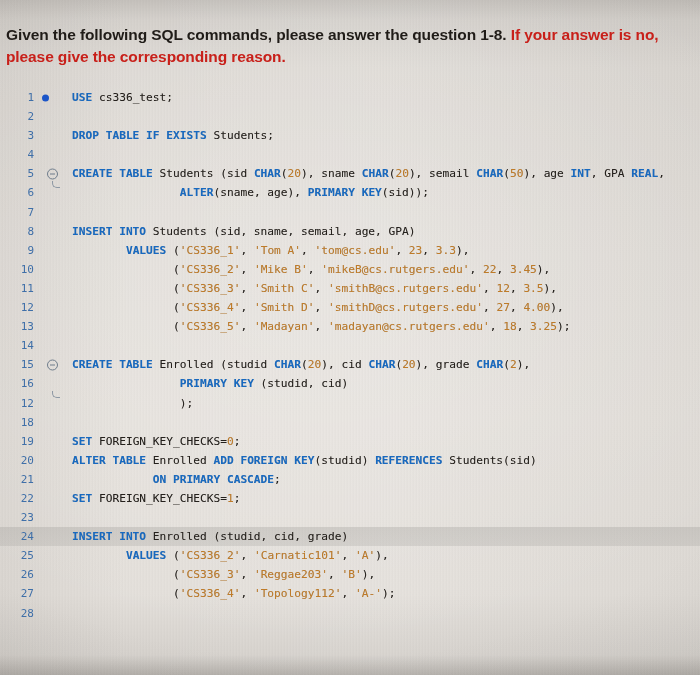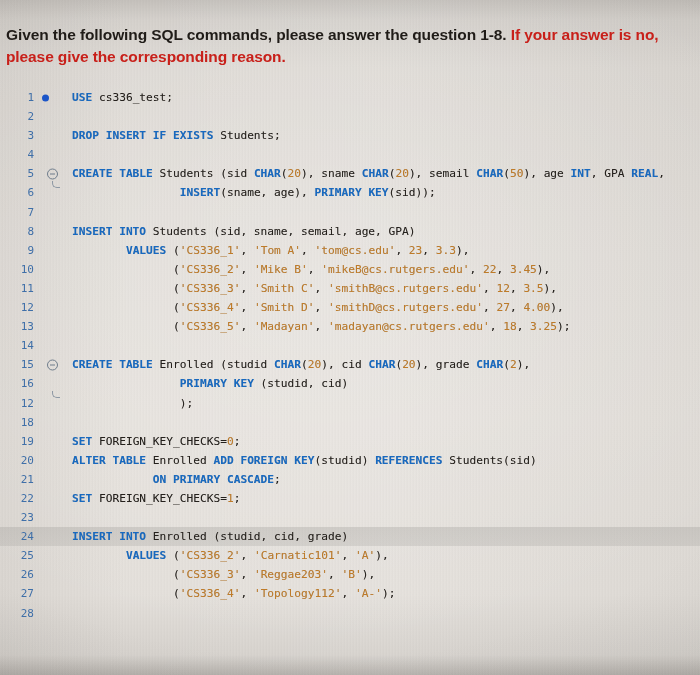--- a/index.html
+++ b/index.html
@@ -162,24 +162,24 @@
 <div class="photo">
 
   <div class="prompt">
     <span>Given the following SQL commands, please answer the question 1-8.</span>
     <span class="red">If your answer is no, please give the corresponding reason.</span>
   </div>
 
   <div class="editor" id="editor">
       <div class="code-row"><div class="ln">1</div><div class="gutter"><span class="bp"></span></div><div class="code"><span class="kw">USE</span><span class="id"> cs336_test;</span></div></div>
       <div class="code-row"><div class="ln">2</div><div class="gutter"></div><div class="code"></div></div>
-      <div class="code-row"><div class="ln">3</div><div class="gutter"></div><div class="code"><span class="kw">DROP INSERT IF EXISTS</span><span class="id"> Students;</span></div></div>
+      <div class="code-row"><div class="ln">3</div><div class="gutter"></div><div class="code"><span class="kw">DROP TABLE IF EXISTS</span><span class="id"> Students;</span></div></div>
       <div class="code-row"><div class="ln">4</div><div class="gutter"></div></div>
       <div class="code-row"><div class="ln">5</div><div class="gutter"><span class="fold"></span></div><div class="code"><span class="kw">CREATE TABLE</span><span class="id"> Students (sid </span><span class="kw">CHAR</span><span class="id">(</span><span class="lit">20</span><span class="id">), sname </span><span class="kw">CHAR</span><span class="id">(</span><span class="lit">20</span><span class="id">), semail </span><span class="kw">CHAR</span><span class="id">(</span><span class="lit">50</span><span class="id">), age </span><span class="kw">INT</span><span class="id">, GPA </span><span class="kw">REAL</span><span class="id">,</span></div></div>
-      <div class="code-row"><div class="ln">6</div><div class="gutter"><span class="foldend"></span><span class="foldline"></span></div><div class="code"><span class="id">                </span><span class="kw">INSERT</span><span class="id">(sname, age), </span><span class="kw">PRIMARY KEY</span><span class="id">(sid));</span></div></div>
+      <div class="code-row"><div class="ln">6</div><div class="gutter"><span class="foldend"></span><span class="foldline"></span></div><div class="code"><span class="id">                </span><span class="kw">ALTER</span><span class="id">(sname, age), </span><span class="kw">PRIMARY KEY</span><span class="id">(sid));</span></div></div>
       <div class="code-row"><div class="ln">7</div><div class="gutter"></div><div class="code"></div></div>
       <div class="code-row"><div class="ln">8</div><div class="gutter"></div><div class="code"><span class="kw">INSERT INTO</span><span class="id"> Students (sid, sname, semail, age, GPA)</span></div></div>
       <div class="code-row"><div class="ln">9</div><div class="gutter"></div><div class="code"><span class="id">        </span><span class="kw">VALUES</span><span class="id"> (</span><span class="lit">'CS336_1'</span><span class="id">, </span><span class="lit">'Tom A'</span><span class="id">, </span><span class="lit">'tom@cs.edu'</span><span class="id">, </span><span class="lit">23</span><span class="id">, </span><span class="lit">3.3</span><span class="id">),</span></div></div>
       <div class="code-row"><div class="ln">10</div><div class="gutter"></div><div class="code"><span class="id">               (</span><span class="lit">'CS336_2'</span><span class="id">, </span><span class="lit">'Mike B'</span><span class="id">, </span><span class="lit">'mikeB@cs.rutgers.edu'</span><span class="id">, </span><span class="lit">22</span><span class="id">, </span><span class="lit">3.45</span><span class="id">),</span></div></div>
       <div class="code-row"><div class="ln">11</div><div class="gutter"></div><div class="code"><span class="id">               (</span><span class="lit">'CS336_3'</span><span class="id">, </span><span class="lit">'Smith C'</span><span class="id">, </span><span class="lit">'smithB@cs.rutgers.edu'</span><span class="id">, </span><span class="lit">12</span><span class="id">, </span><span class="lit">3.5</span><span class="id">),</span></div></div>
       <div class="code-row"><div class="ln">12</div><div class="gutter"></div><div class="code"><span class="id">               (</span><span class="lit">'CS336_4'</span><span class="id">, </span><span class="lit">'Smith D'</span><span class="id">, </span><span class="lit">'smithD@cs.rutgers.edu'</span><span class="id">, </span><span class="lit">27</span><span class="id">, </span><span class="lit">4.00</span><span class="id">),</span></div></div>
       <div class="code-row"><div class="ln">13</div><div class="gutter"></div><div class="code"><span class="id">               (</span><span class="lit">'CS336_5'</span><span class="id">, </span><span class="lit">'Madayan'</span><span class="id">, </span><span class="lit">'madayan@cs.rutgers.edu'</span><span class="id">, </span><span class="lit">18</span><span class="id">, </span><span class="lit">3.25</span><span class="id">);</span></div></div>
       <div class="code-row"><div class="ln">14</div><div class="gutter"></div><div class="code"></div></div>
       <div class="code-row"><div class="ln">15</div><div class="gutter"><span class="fold"></span></div><div class="code"><span class="kw">CREATE TABLE</span><span class="id"> Enrolled (studid </span><span class="kw">CHAR</span><span class="id">(</span><span class="lit">20</span><span class="id">), cid </span><span class="kw">CHAR</span><span class="id">(</span><span class="lit">20</span><span class="id">), grade </span><span class="kw">CHAR</span><span class="id">(</span><span class="lit">2</span><span class="id">),</span></div></div>
       <div class="code-row"><div class="ln">16</div><div class="gutter"><span class="foldline"></span></div><div class="code"><span class="id">                </span><span class="kw">PRIMARY KEY</span><span class="id"> (studid, cid)</span></div></div>

